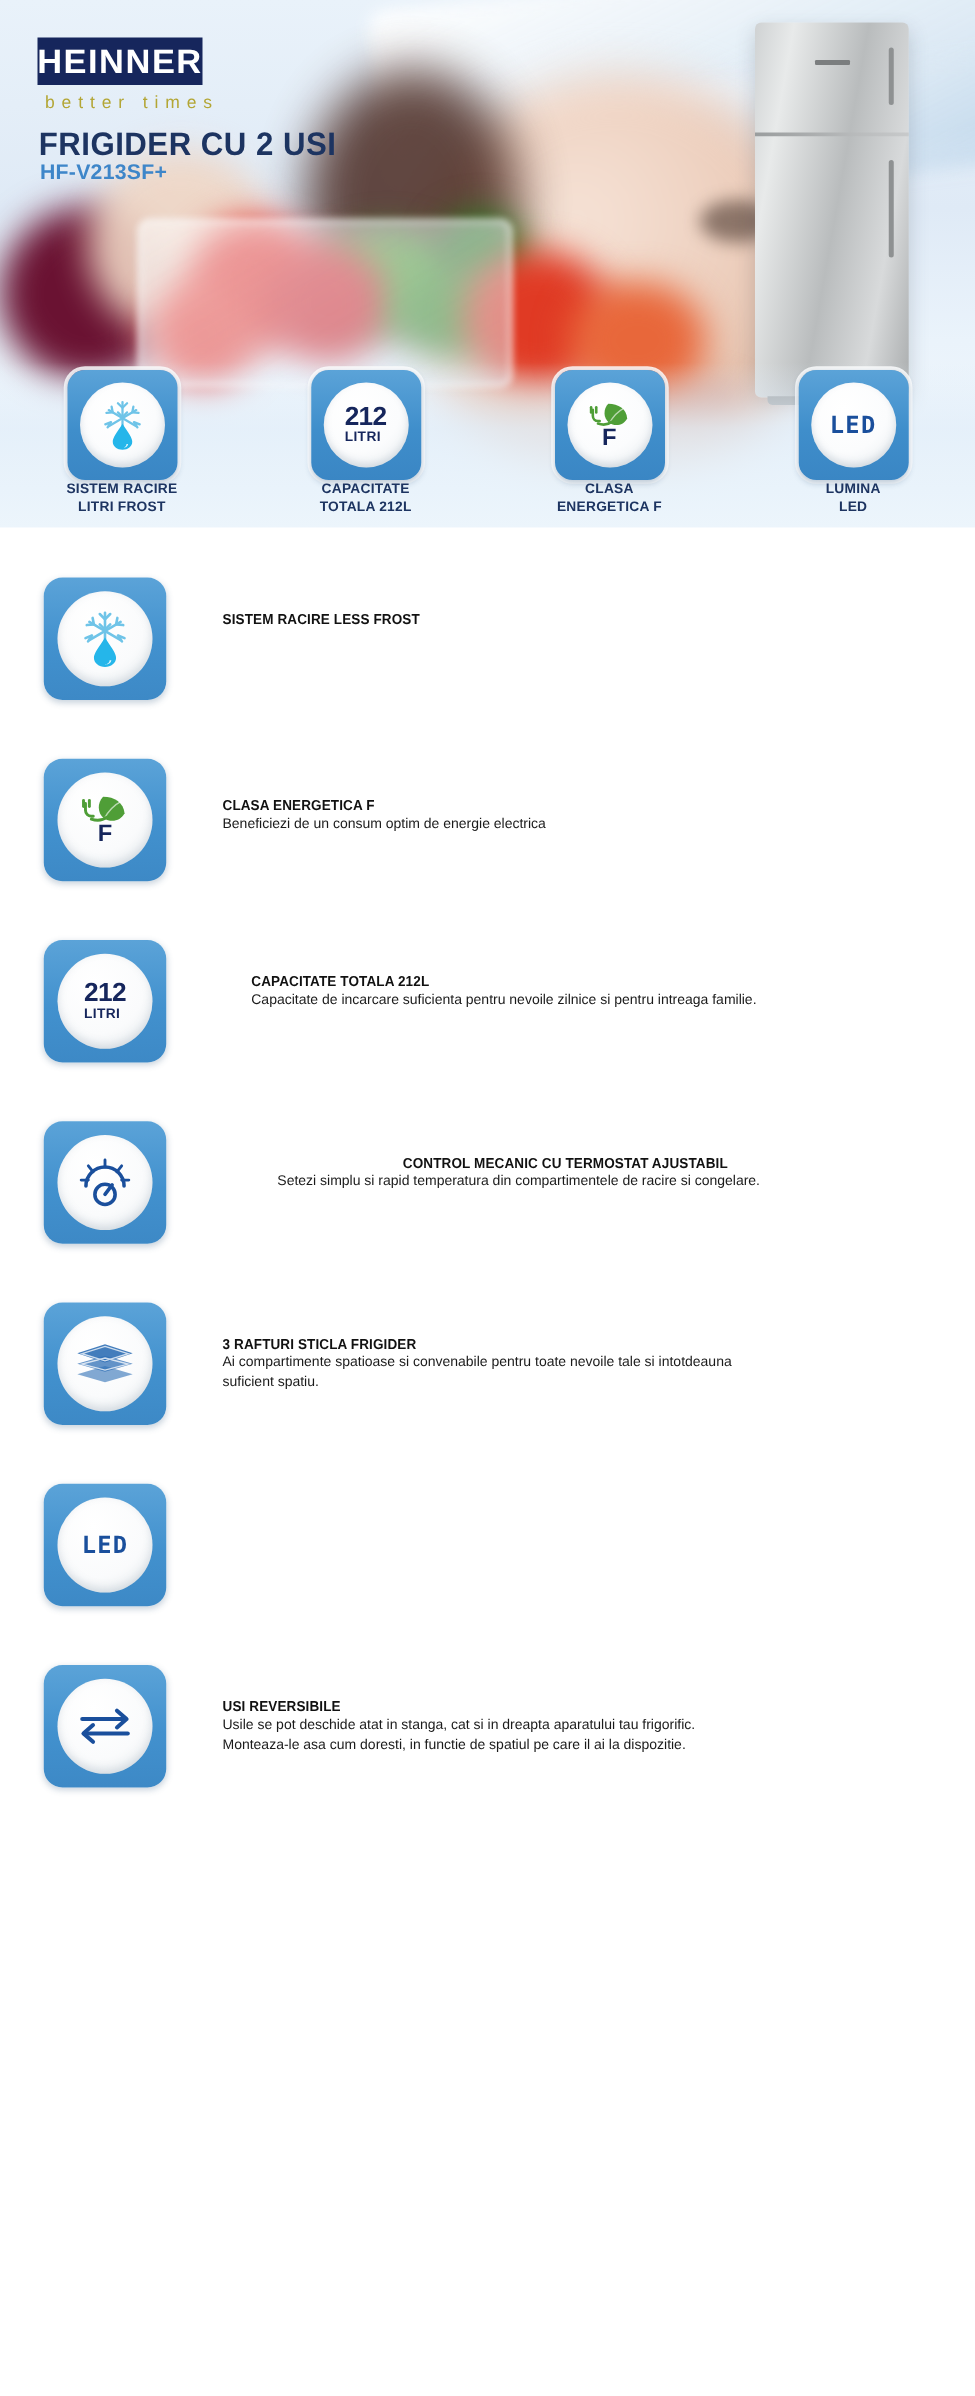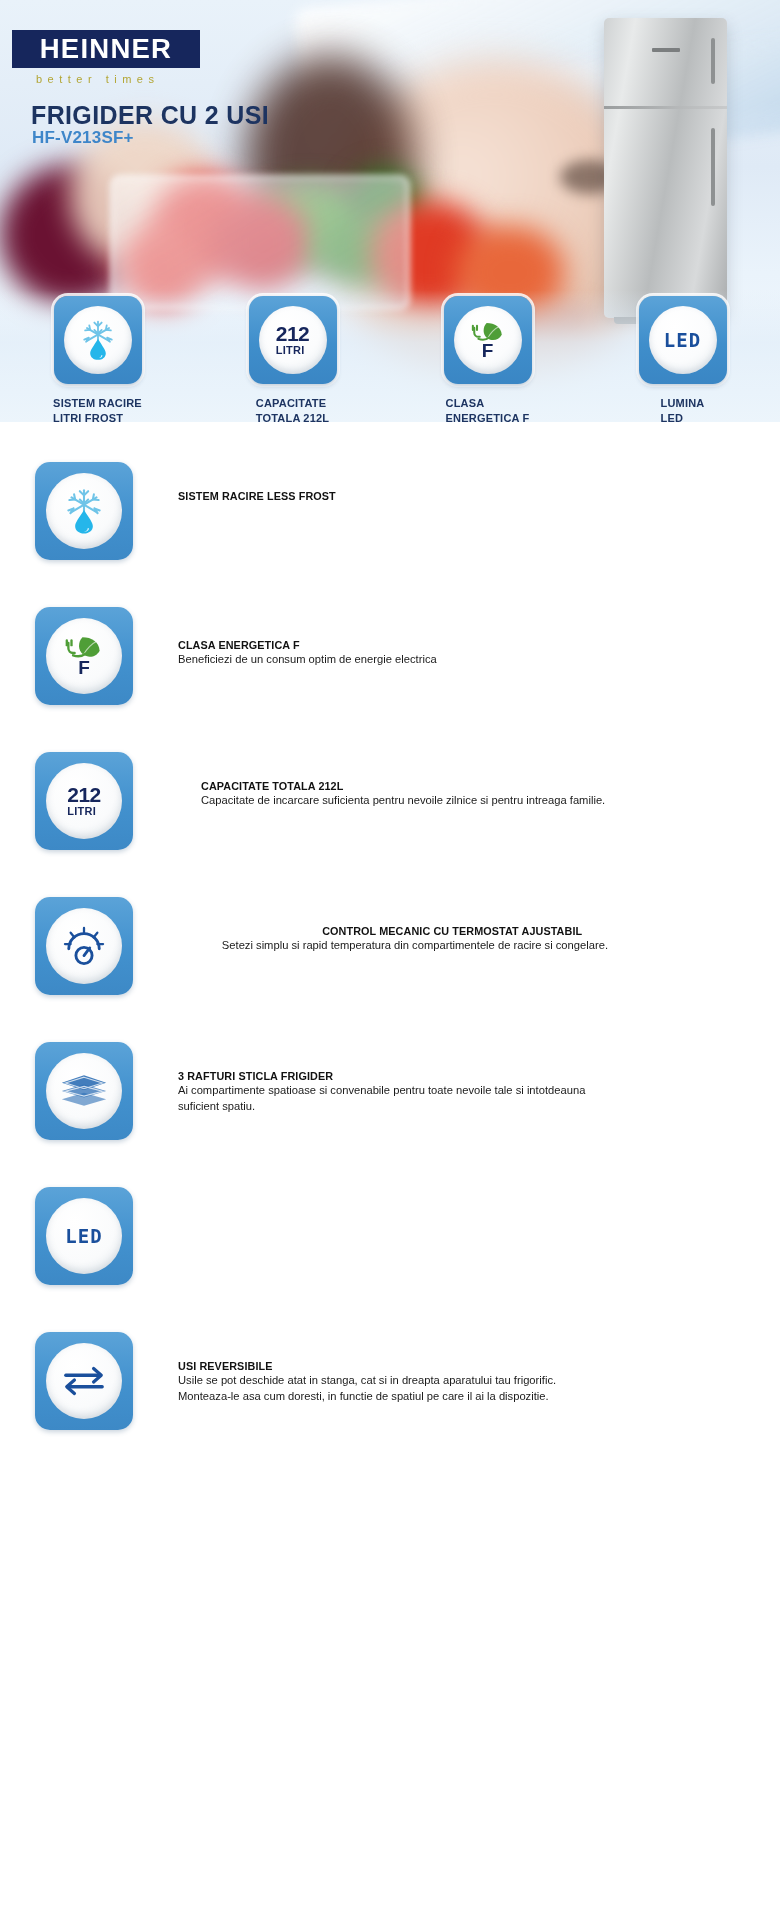--- a/index.html
+++ b/index.html
@@ -71,29 +71,29 @@
     content:""; position:absolute; left:0; right:0; top:88px; height:3px;
     background: linear-gradient(90deg,#9a9d9e,#c8cacb);
   }
   .fridge-handle1 { position:absolute; right:12px; top:20px; width:4px; height:46px; background:#8e9192; border-radius:2px; }
   .fridge-handle2 { position:absolute; right:12px; top:110px; width:4px; height:78px; background:#8e9192; border-radius:2px; }
   .fridge-logo { position:absolute; left:50%; transform:translateX(-50%); top:30px; width:28px; height:4px; background:#7b7e7f; border-radius:1px; }
   .fridge-foot { position:absolute; bottom:-6px; left:10px; right:10px; height:7px; background:#9fa2a3; border-radius:0 0 4px 4px; }
 
   
   .logo-box {
-    position:absolute; left:12px; top:30px; width:188px; height:38px;
+    position:absolute; left:30px; top:30px; width:132px; height:38px;
     background:#16265c; display:flex; align-items:center; justify-content:center;
   }
   .logo-text {
     color:#ffffff; font-weight:bold; font-size:27px; letter-spacing:1.2px;
     font-family:"Liberation Sans", sans-serif; transform: scaleX(1.02);
   }
   .logo-tagline {
-    position:absolute; left:36px; top:73px; font-size:11px; letter-spacing:5.5px;
+    position:absolute; left:36px; top:73px; font-size:14px; letter-spacing:5.5px;
     color:#b3a635; font-family:"Liberation Sans", sans-serif;
   }
   .hero-title {
     position:absolute; left:31px; top:100px; font-size:26px; font-weight:bold;
     color:#1d3461; letter-spacing:.4px; font-family:"Liberation Sans", sans-serif;
     transform: scaleX(.96); transform-origin:left center;
   }
   .hero-sku {
     position:absolute; left:32px; top:128px; font-size:17px; font-weight:bold;
     color:#3e86c9; letter-spacing:.2px; font-family:"Liberation Sans", sans-serif;
@@ -108,21 +108,21 @@
     box-shadow: 0 2px 5px rgba(40,80,120,.3), 0 0 0 3px rgba(255,255,255,.85);
     display:flex; align-items:center; justify-content:center;
   }
   .badge-disc {
     width:68px; height:68px; border-radius:50%;
     background: radial-gradient(circle at 38% 30%, #ffffff 0%, #fbfcfd 55%, #e7ecef 100%);
     box-shadow: inset 0 -3px 6px rgba(120,140,160,.25);
     display:flex; flex-direction:column; align-items:center; justify-content:center;
   }
   .badge-cap {
-    margin-top:12px; font-size:11px; font-weight:bold;
+    text-align:center; font-size:11px; font-weight:bold;
     color:#1d3461; line-height:1.35; letter-spacing:.2px;
   }
 
   
   .features { position:absolute; left:0; top:462px; width:780px; }
   .feature { position:relative; height:145px; }
   .feat-tile {
     position:absolute; left:35px; top:0; width:98px; height:98px; border-radius:15px;
     background: linear-gradient(180deg,#5ba3d8 0%, #4291ce 55%, #3d89c6 100%);
     box-shadow: 0 2px 5px rgba(40,80,120,.25);

